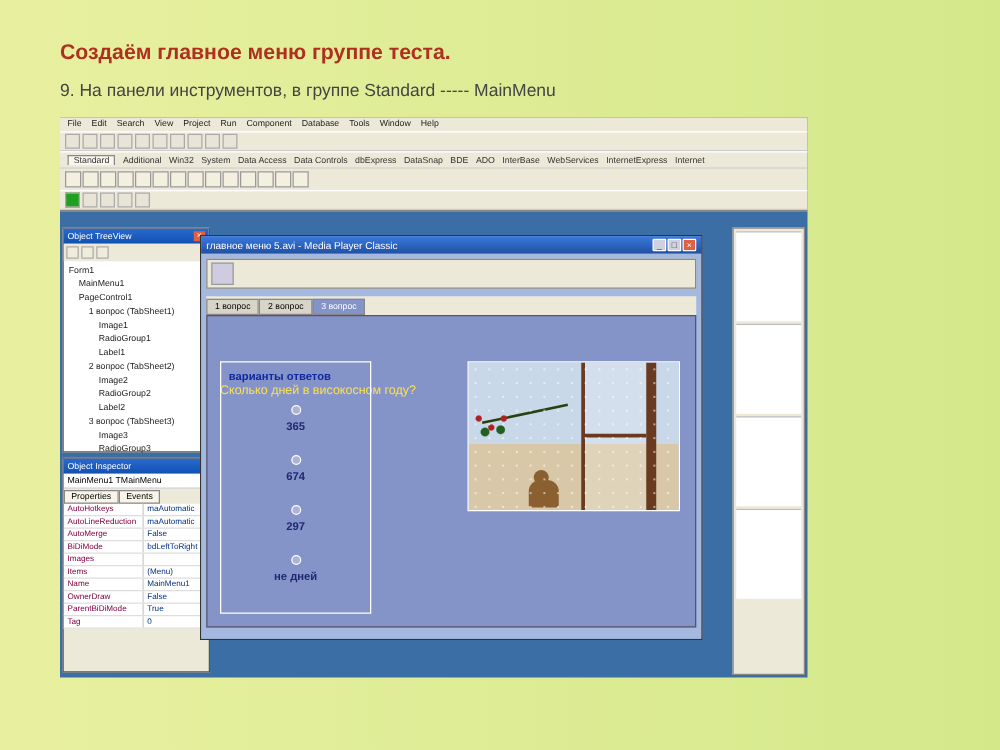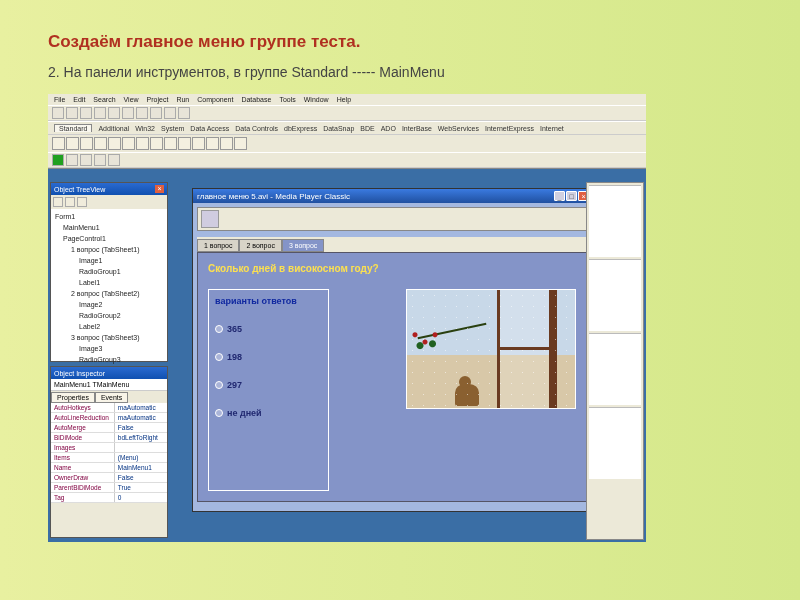--- a/index.html
+++ b/index.html
@@ -90,21 +90,21 @@
   .insp-tabs { display: flex; font-size: 7px; background: #ece9d8; padding-top: 1px; }
   .insp-tab { padding: 1px 5px; border: 1px solid #888; background: #f8f4e8; }
   .insp-grid {
     width: 100%; font-size: 6.5px; background: #fff;
   }
   .insp-row { display: flex; border-bottom: 1px solid #ddd; }
   .insp-row .k { width: 55%; padding: 1px 3px; color: #800040; border-right: 1px solid #ccc; }
   .insp-row .v { width: 45%; padding: 1px 3px; color: #003080; }
   
   .mpc-window {
-    position: absolute; top: 94px; left: 144px;
+    position: absolute; top: 94px; left: 112px;
     width: 402px; height: 324px;
     background: #a4b8e0;
     border: 1px solid #333;
   }
   .mpc-window .titlebar { background: linear-gradient(to bottom,#3a7ae0,#2050a0); }
   .mpc-body {
     padding: 4px; background: #a4b8e0; height: calc(100% - 14px);
     position: relative;
   }
   .quiz-header {
@@ -119,28 +119,28 @@
   }
   .quiz-tab { padding: 2px 6px; border: 1px solid #888; background: #d8d4c8; }
   .quiz-tab.active { background: #8494c8; color: #fff; }
   .quiz-area {
     background: #8494c8; padding: 10px;
     border: 1px solid #556;
     height: 250px;
     position: relative;
     color: #fff;
   }
-  .question { font-size: 10px; font-weight: bold; color: #fce050; margin-bottom: 10px; }
+  .question { font-size: 10px; font-weight: normal; color: #fce050; margin-bottom: 10px; margin-top: 44px; }
   .answers-box {
     border: 1px solid #fff; padding: 6px;
     width: 121px;
     position: absolute; left: 10px; top: 36px; bottom: 10px;
   }
   .answers-title { color: #1028a0; font-size: 9px; font-weight: bold; margin-bottom: 8px; }
-  .answer { font-size: 9px; color: #202870; font-weight: bold; margin: 18px 0; display: flex; align-items: center; gap: 4px; }
+  .answer { font-size: 9px; color: #202870; font-weight: bold; margin: 18px 0; display: flex; align-items: center; gap: 4px; flex-direction: column; }
   .radio { width: 8px; height: 8px; border-radius: 50%; border: 1px solid #fff; background: #aab4d8; display: inline-block; }
   .quiz-image {
     position: absolute; right: 12px; top: 36px;
     width: 170px; height: 120px;
     background: linear-gradient(to bottom,#c8d8e8 0%,#c8d8e8 55%,#d8c8a8 55%,#d8c8a8 100%);
     border: 1px solid #fff;
     overflow: hidden;
   }
   .window-frame { position: absolute; left: 90px; top: 0; bottom: 0; width: 60px; border-left: 3px solid #6a3a20; border-right: 8px solid #6a3a20; background: rgba(255,255,255,0.2);}
   .window-frame::before { content:""; position:absolute; left:0; right:0; top:48%; height:3px; background:#6a3a20;}
@@ -164,21 +164,21 @@
     position: absolute; right: 2px; top: 88px; width: 58px; bottom: 2px;
     background: #ece9d8; border: 1px solid #888;
   }
   .rp-section { border-top:1px solid #bbb; height: 72px; background:#fff; margin:2px;}
 </style>
 </head>
 <body>
 
 <div class="slide">
   <div class="heading">Создаём главное меню группе теста.</div>
-  <div class="subheading">2. На панели инструментов, в группе Standard -----  MainMenu</div>
+  <div class="subheading">9. На панели инструментов, в группе Standard -----  MainMenu</div>
 
   <div class="desktop">
 
     <div class="delphi-window">
       <div class="delphi-menu">
         <span>File</span>
         <span>Edit</span>
         <span>Search</span>
         <span>View</span>
         <span>Project</span>
@@ -345,21 +345,21 @@
         <div class="quiz-area">
           <div class="question">Сколько дней в високосном году?</div>
           <div class="answers-box">
             <div class="answers-title">варианты ответов</div>
             <div class="answer">
                 <span class="radio"></span>
                 <span>365</span>
               </div>
             <div class="answer">
                 <span class="radio"></span>
-                <span>198</span>
+                <span>674</span>
               </div>
             <div class="answer">
                 <span class="radio"></span>
                 <span>297</span>
               </div>
             <div class="answer">
                 <span class="radio"></span>
                 <span>не дней</span>
               </div>
           </div>

